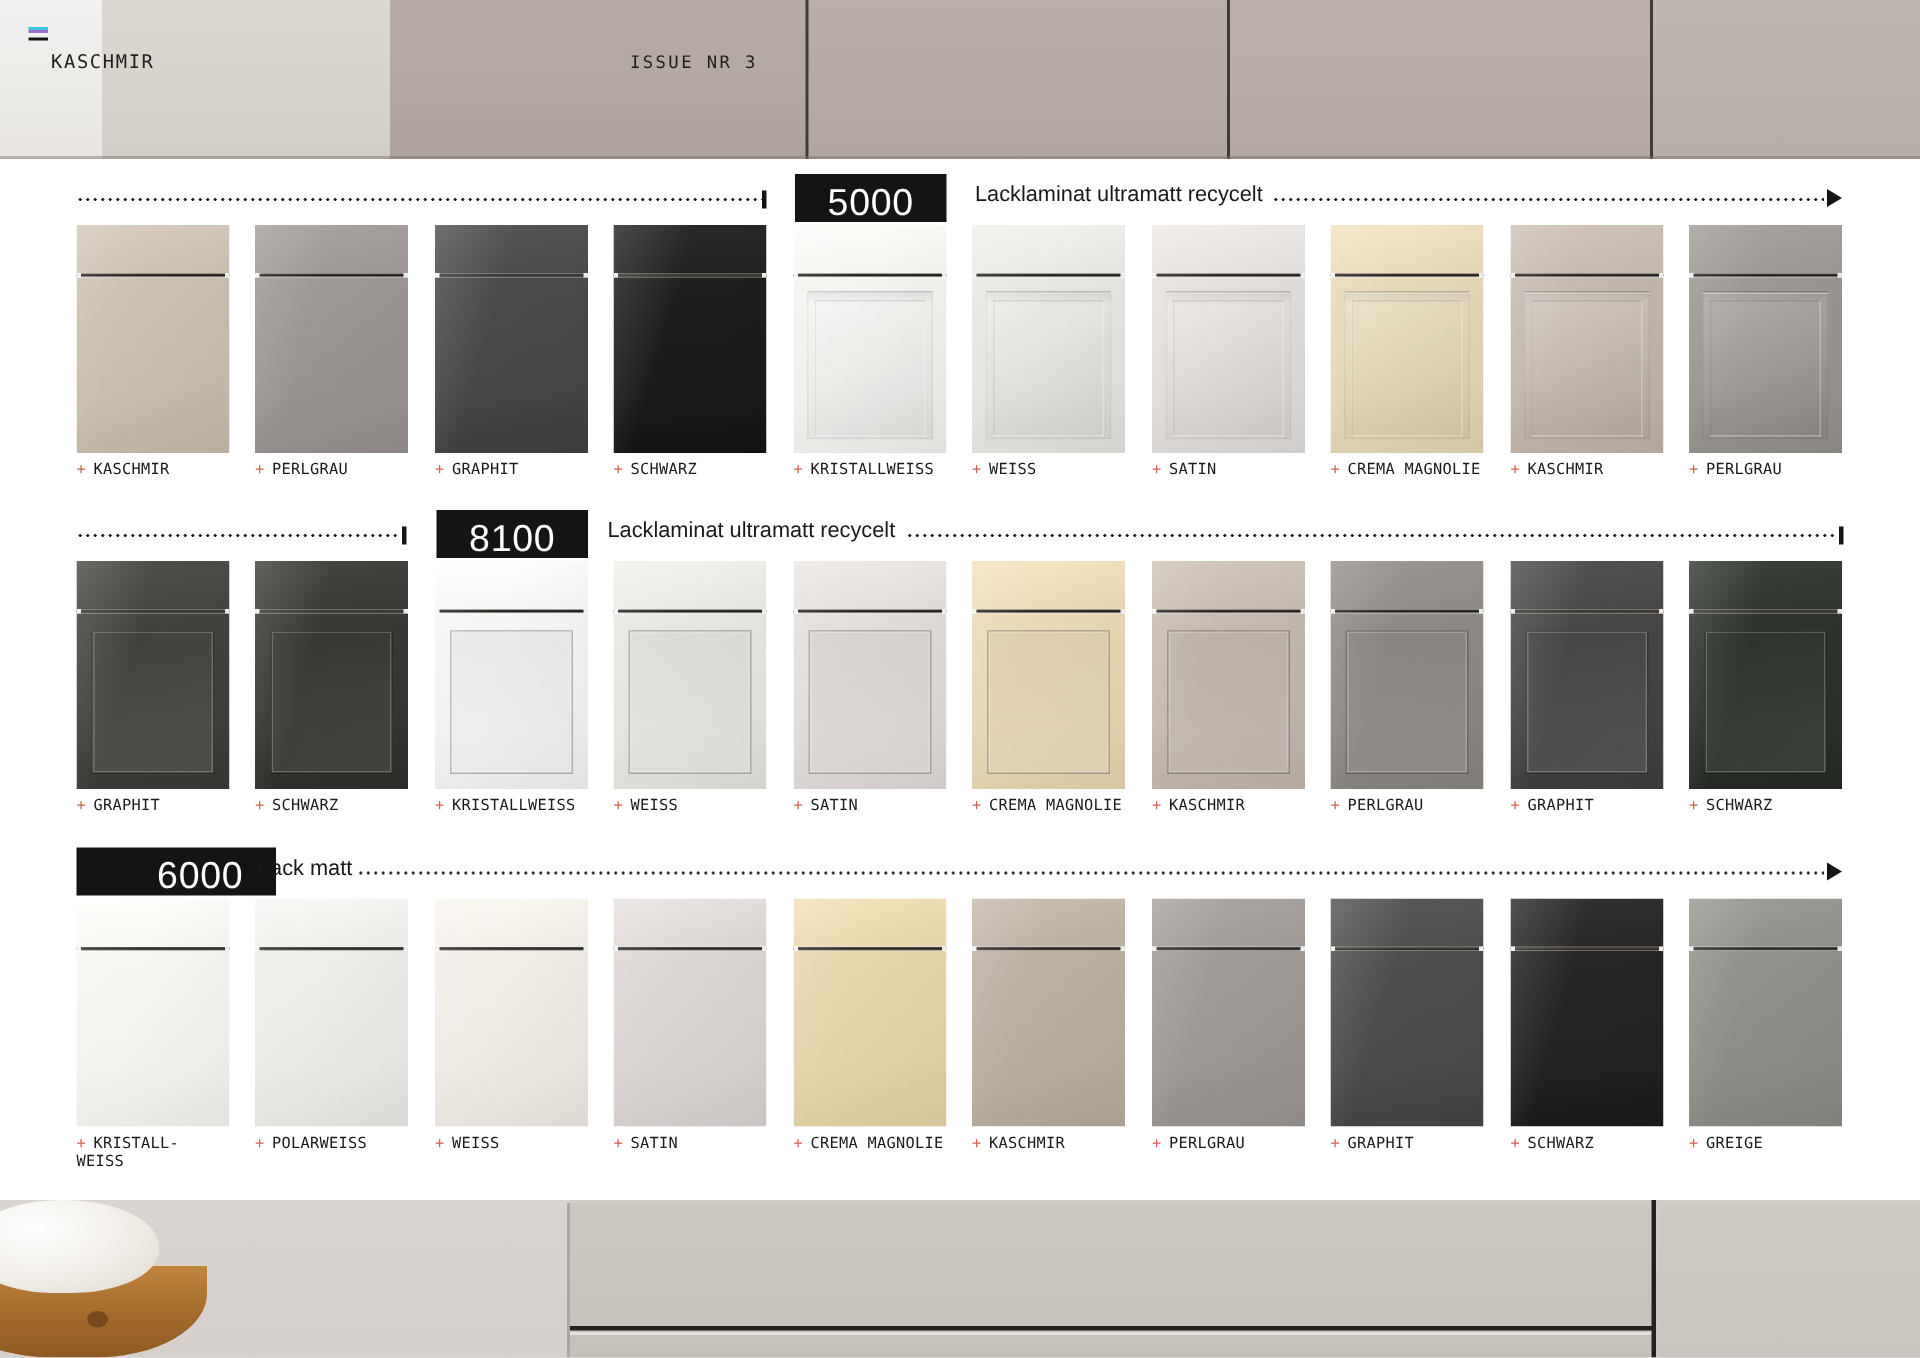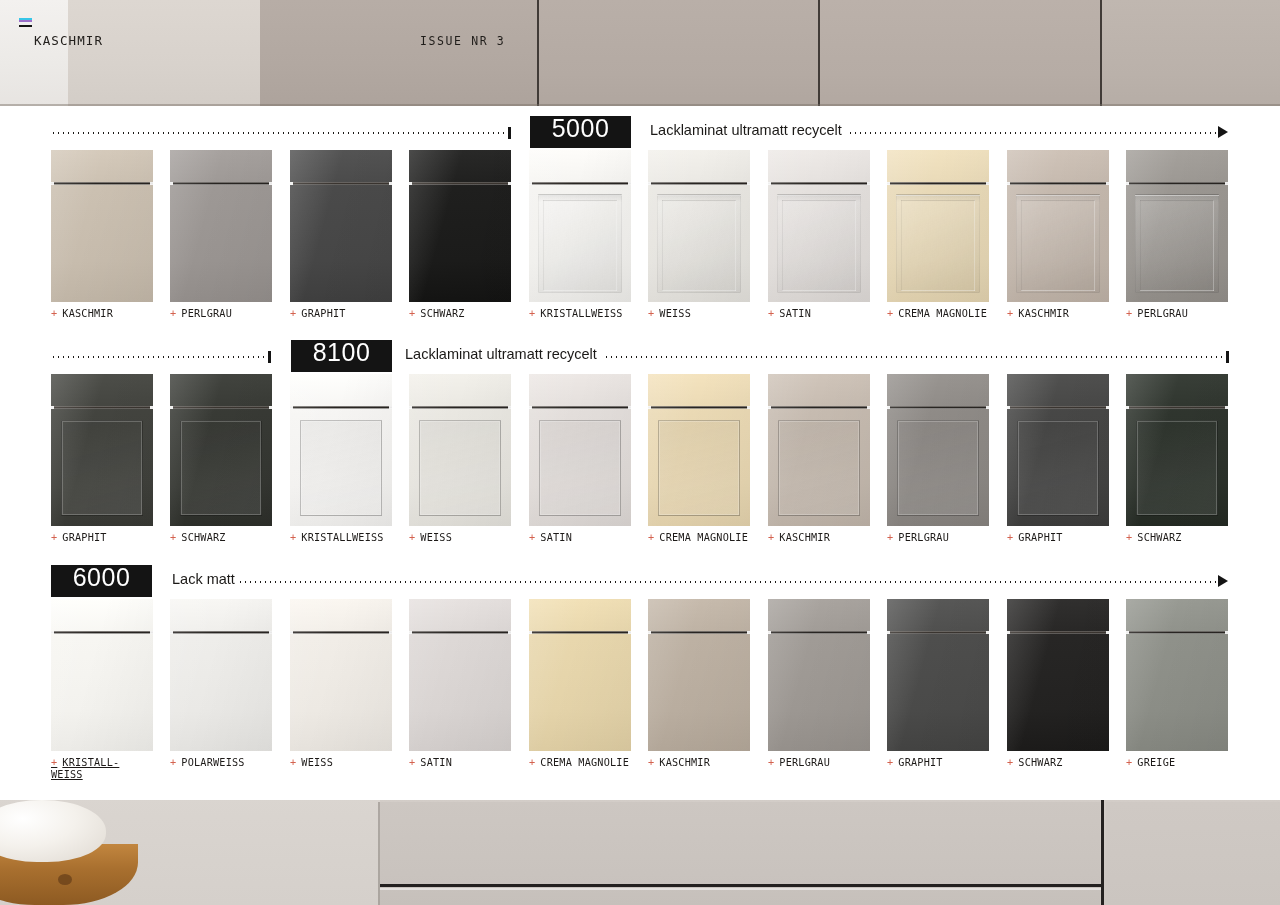--- a/index.html
+++ b/index.html
@@ -61,21 +61,21 @@
 
   
   .row-head{position:relative;height:34px;}
   .dots{
     position:absolute;top:16px;height:2px;
     background-image:radial-gradient(circle, #1c1a18 0.9px, rgba(0,0,0,0) 1.1px);
     background-size:5px 2px;background-repeat:repeat-x;background-position:0 0;
   }
   .badge{
     position:absolute;top:0;height:32px;background:#141414;
-    display:flex;align-items:flex-start;justify-content:center;
+    display:flex;align-items:flex-end;justify-content:center;
   }
   .badge span{
     color:#ffffff;font-family:"Liberation Sans", sans-serif;
     font-size:25px;font-weight:400;letter-spacing:.5px;line-height:1;
   }
   .cap{
     position:absolute;top:6px;
     font-family:"Liberation Sans", sans-serif;font-size:14.5px;color:#1b1917;
     white-space:nowrap;
   }
@@ -409,36 +409,36 @@
           <div class="groove-cap l"></div>
           <div class="groove-cap r"></div>
           <div class="sheen"></div>
         </div>
         <div class="lbl" style="left: 1126px;"><span class="plus">+</span><span>SCHWARZ</span></div>
       </div>
   </div>
 
   <div class="row" id="row-3">
     <div class="row-head">
-      <div class="badge" style="left:51px;width:101px;">
+      <div class="badge" style="left:51px;width:101px;padding-left:32px;">
         <span>6000</span>
       </div>
       <div class="cap" style="left:172px;">Lack matt</div>
       <div class="dots" style="left:238px;width:978px;"></div>
       <div class="endcap-arrow" style="left:1218px;"></div>
     </div>
     <div class="tiles">
         <div class="tile" style="left: 51px;">
           <div class="slab" style="background: linear-gradient(178deg, rgb(255, 255, 252) 0%, rgb(247, 246, 242) 26%, rgb(243, 242, 238) 72%, rgb(235, 234, 230) 100%);"></div>
           <div class="groove"></div>
           <div class="groove-cap l"></div>
           <div class="groove-cap r"></div>
           <div class="sheen"></div>
         </div>
-        <div class="lbl" style="left: 51px; text-decoration: underline;"><span class="plus">+</span><span>KRISTALL-
+        <div class="lbl" style="left: 51px;"><span class="plus">+</span><span>KRISTALL-
 WEISS</span></div>
         <div class="tile" style="left: 170px;">
           <div class="slab" style="background: linear-gradient(178deg, rgb(248, 247, 244) 0%, rgb(238, 237, 234) 26%, rgb(234, 233, 230) 72%, rgb(226, 225, 222) 100%);"></div>
           <div class="groove"></div>
           <div class="groove-cap l"></div>
           <div class="groove-cap r"></div>
           <div class="sheen"></div>
         </div>
         <div class="lbl" style="left: 170px;"><span class="plus">+</span><span>POLARWEISS</span></div>
         <div class="tile" style="left: 290px;">

